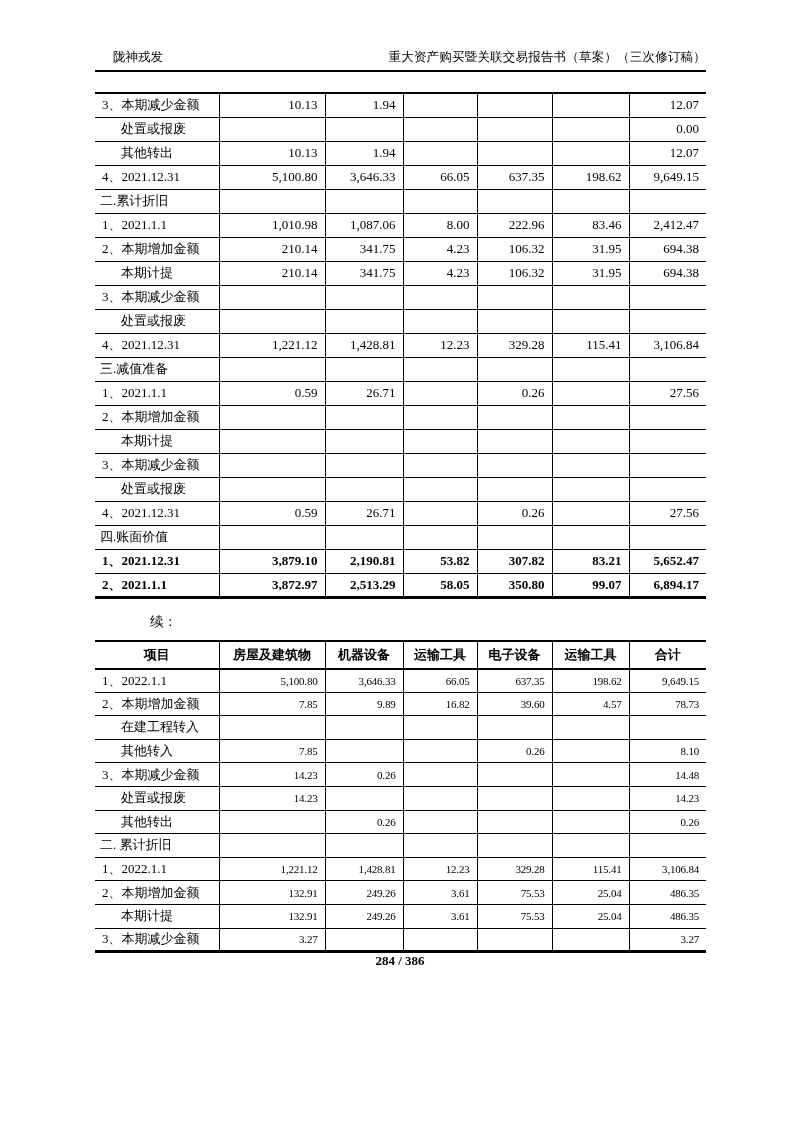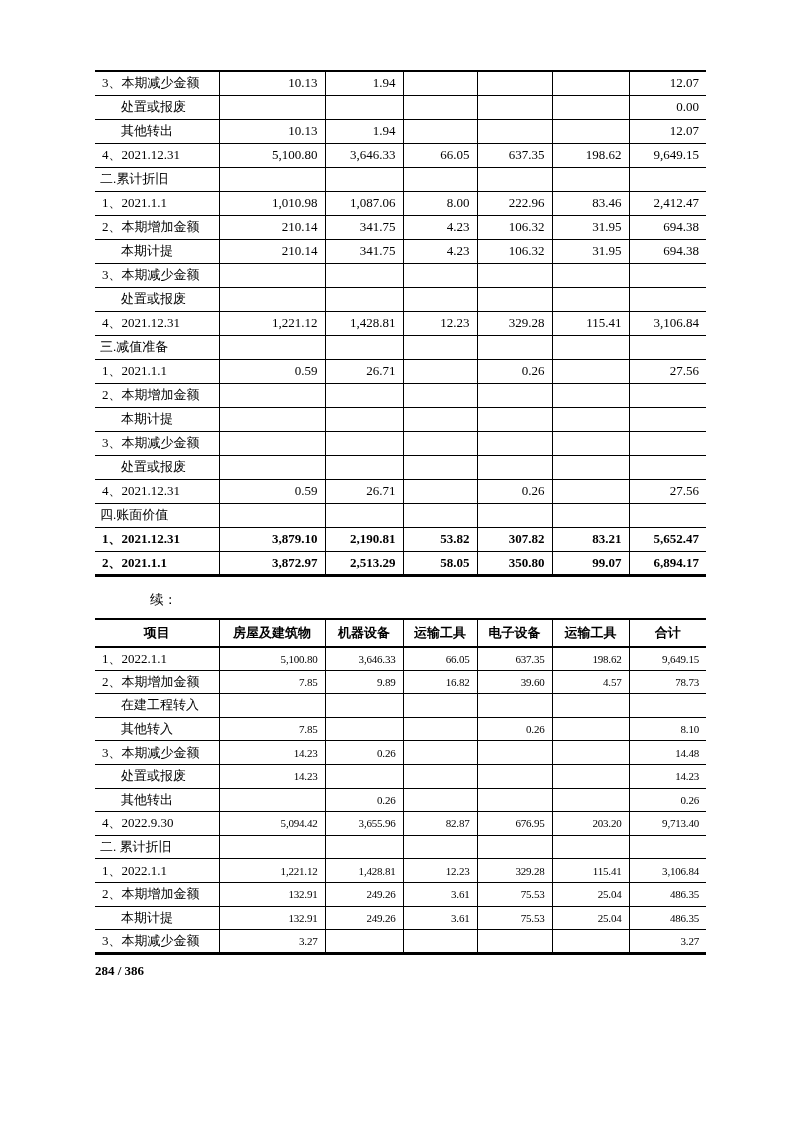--- a/index.html
+++ b/index.html
@@ -65,33 +65,37 @@
   td.num { text-align: right; padding-right: 7px; }
   table.t2 td.num { font-size: 11px; letter-spacing: -0.2px; }
   tr.b td { font-weight: bold; }
 
   .table1-wrap { margin-top: 20px; }
   .continued {
     font-size: 13.5px;
     margin: 14px 0 9px 55px;
   }
   .doc-footer {
-    margin-top: 8px;
-    text-align: left;
+    margin-top: 0;
+    text-align: center;
     font-size: 13px;
     font-weight: bold;
     padding-right: 1px;
   }
 </style>
 </head>
 <body>
 
 <div class="page">
   <div class="content">
 
+    <div class="doc-header">
+      <span class="left">陇神戎发</span>
+      <span class="right">重大资产购买暨关联交易报告书（草案）（三次修订稿）</span>
+    </div>
 
     <div class="table1-wrap">
       <table class="fin t1" id="table1">
         <colgroup>
             <col style="width: 124px;">
             <col style="width: 106px;">
             <col style="width: 78px;">
             <col style="width: 74px;">
             <col style="width: 75px;">
             <col style="width: 77px;">
@@ -372,29 +376,20 @@
           <tr>
             <td class="lbl ind">其他转出</td>
             <td class="num"></td>
             <td class="num">0.26</td>
             <td class="num"></td>
             <td class="num"></td>
             <td class="num"></td>
             <td class="num">0.26</td>
           </tr>
           <tr>
-            <td class="lbl">4、2022.9.30</td>
-            <td class="num">5,094.42</td>
-            <td class="num">3,655.96</td>
-            <td class="num">82.87</td>
-            <td class="num">676.95</td>
-            <td class="num">203.20</td>
-            <td class="num">9,713.40</td>
-          </tr>
-          <tr>
             <td class="lbl sec">二. 累计折旧</td>
             <td class="num"></td>
             <td class="num"></td>
             <td class="num"></td>
             <td class="num"></td>
             <td class="num"></td>
             <td class="num"></td>
           </tr>
           <tr>
             <td class="lbl">1、2022.1.1</td>

